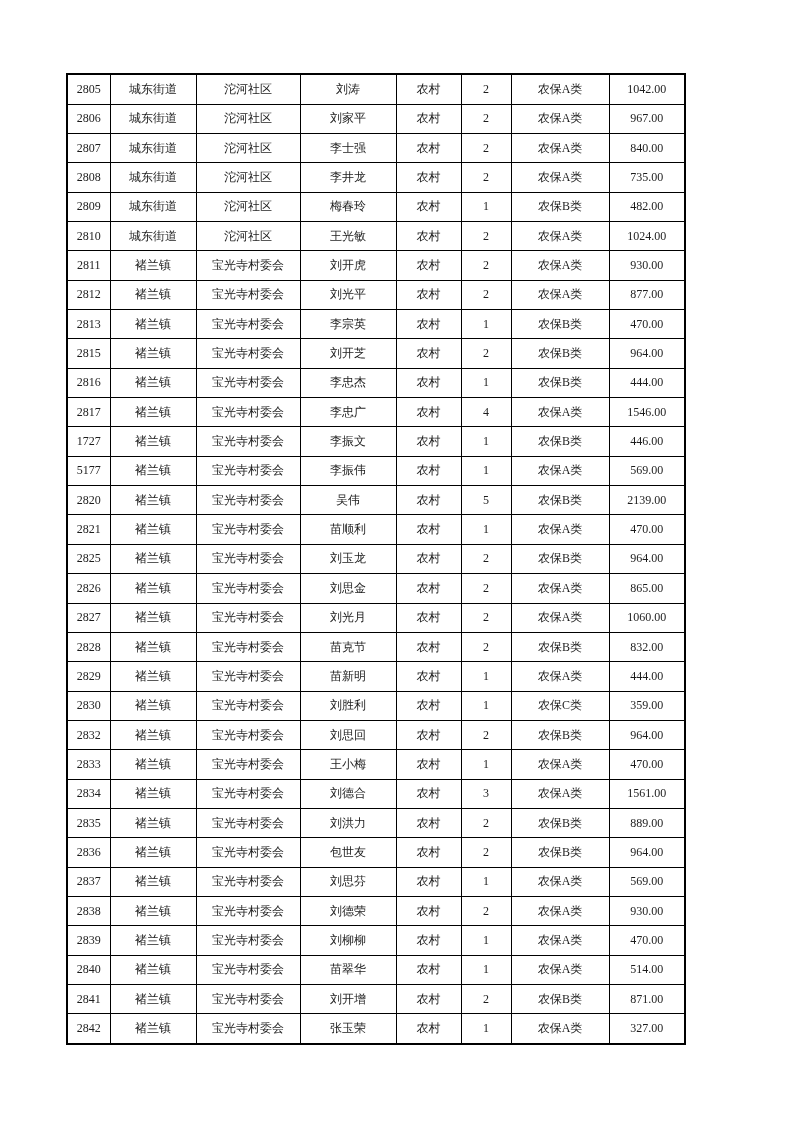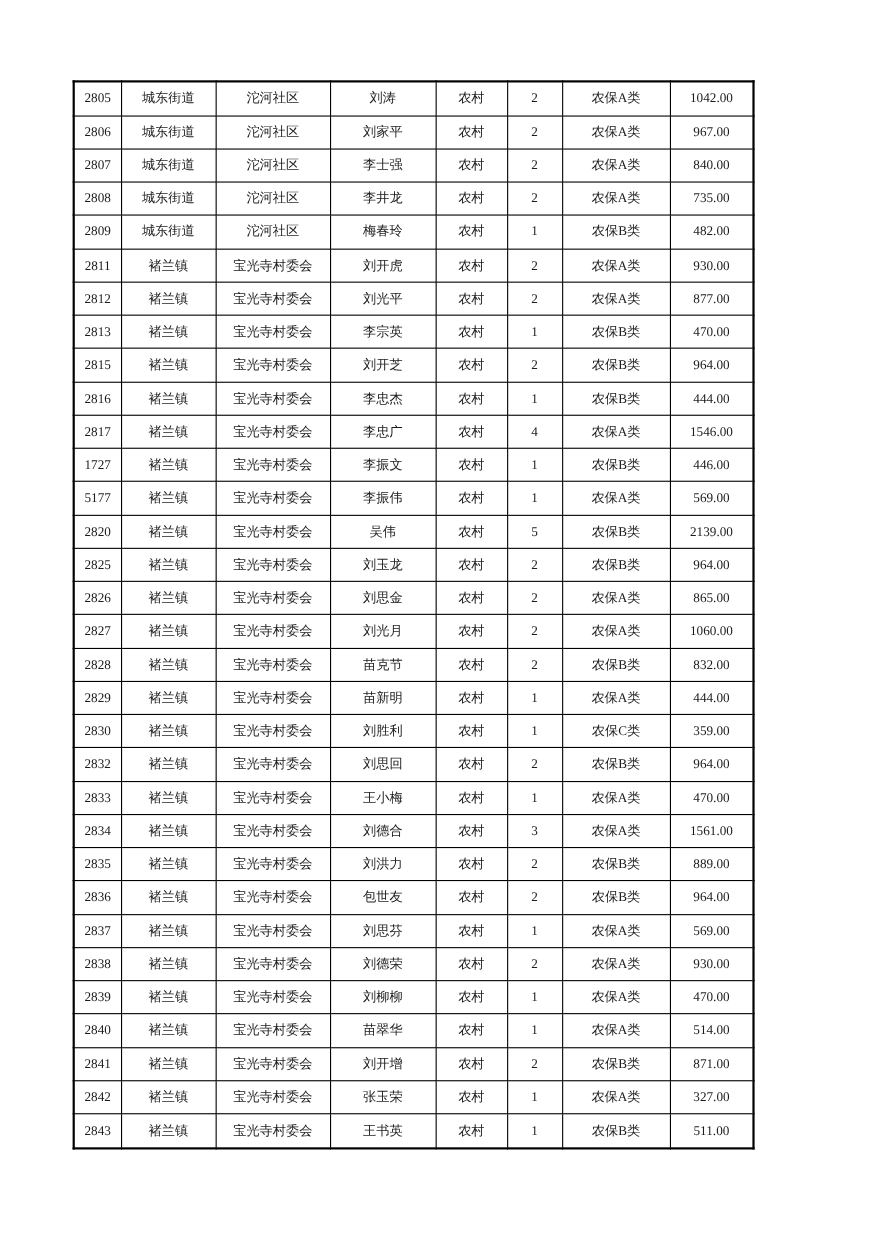--- a/index.html
+++ b/index.html
@@ -97,20 +97,30 @@
           <td>2809</td>
           <td>城东街道</td>
           <td>沱河社区</td>
           <td>梅春玲</td>
           <td>农村</td>
           <td>1</td>
           <td>农保B类</td>
           <td>482.00</td>
         </tr>
         <tr>
+          <td>2810</td>
+          <td>城东街道</td>
+          <td>沱河社区</td>
+          <td>王光敏</td>
+          <td>农村</td>
+          <td>2</td>
+          <td>农保A类</td>
+          <td>1024.00</td>
+        </tr>
+        <tr>
           <td>2811</td>
           <td>褚兰镇</td>
           <td>宝光寺村委会</td>
           <td>刘开虎</td>
           <td>农村</td>
           <td>2</td>
           <td>农保A类</td>
           <td>930.00</td>
         </tr>
         <tr>
@@ -185,20 +195,30 @@
         </tr>
         <tr>
           <td>2820</td>
           <td>褚兰镇</td>
           <td>宝光寺村委会</td>
           <td>吴伟</td>
           <td>农村</td>
           <td>5</td>
           <td>农保B类</td>
           <td>2139.00</td>
+        </tr>
+        <tr>
+          <td>2821</td>
+          <td>褚兰镇</td>
+          <td>宝光寺村委会</td>
+          <td>苗顺利</td>
+          <td>农村</td>
+          <td>1</td>
+          <td>农保A类</td>
+          <td>470.00</td>
         </tr>
         <tr>
           <td>2825</td>
           <td>褚兰镇</td>
           <td>宝光寺村委会</td>
           <td>刘玉龙</td>
           <td>农村</td>
           <td>2</td>
           <td>农保B类</td>
           <td>964.00</td>
@@ -355,26 +375,16 @@
         </tr>
         <tr>
           <td>2842</td>
           <td>褚兰镇</td>
           <td>宝光寺村委会</td>
           <td>张玉荣</td>
           <td>农村</td>
           <td>1</td>
           <td>农保A类</td>
           <td>327.00</td>
-        </tr>
-        <tr>
-          <td>2843</td>
-          <td>褚兰镇</td>
-          <td>宝光寺村委会</td>
-          <td>王书英</td>
-          <td>农村</td>
-          <td>1</td>
-          <td>农保B类</td>
-          <td>511.00</td>
         </tr>
       </tbody>
   </table>
 </div>
 
 </body></html>

